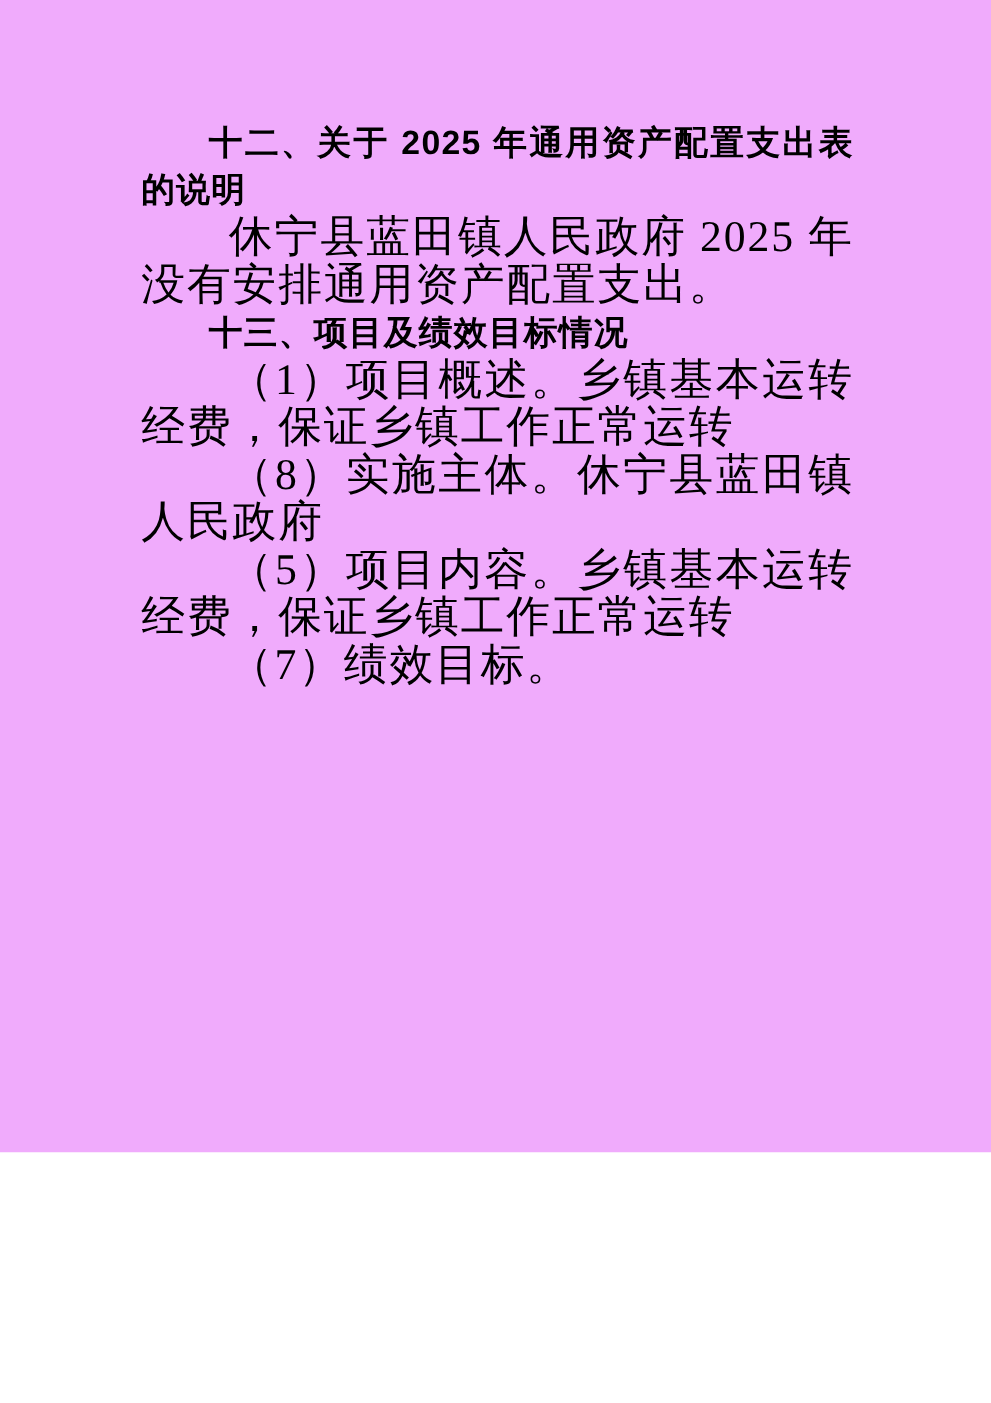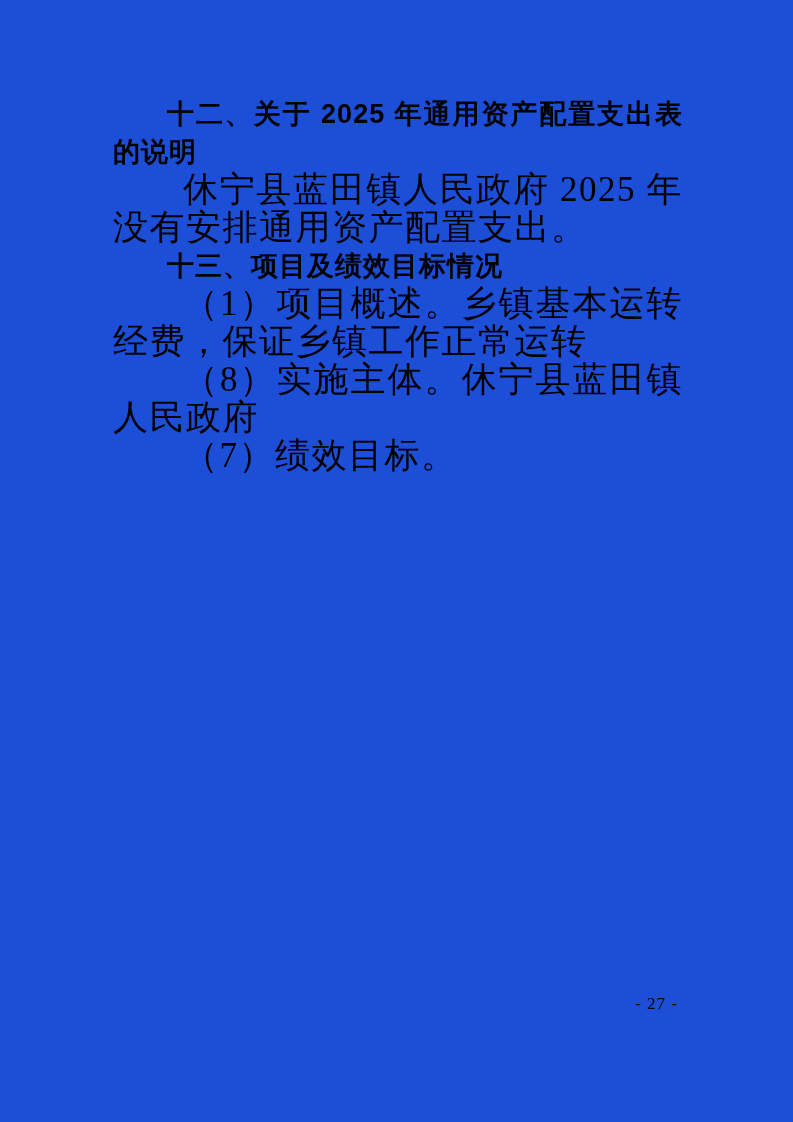--- a/index.html
+++ b/index.html
@@ -3,22 +3,22 @@
 <meta charset="utf-8">
 <style>
   html, body {
     margin: 0;
     padding: 0;
     background: #ffffff;
   }
   .page {
     position: relative;
     width: 793px;
-    height: 1122px;
-    background: #1d4ed8;
+    height: 922px;
+    background: #f0abfc;
     color: #000000;
     font-family: "Liberation Serif", "DejaVu Serif", serif;
     overflow: hidden;
   }
   .content {
     position: absolute;
     top: 95px;
     left: 113px;
     width: 570px;
   }
@@ -56,16 +56,17 @@
 </head>
 <body>
 
 <div class="page">
   <div class="content">
     <p class="h1">十二、关于 2025 年通用资产配置支出表的说明</p>
     <p class="body">休宁县蓝田镇人民政府 2025 年没有安排通用资产配置支出。</p>
     <p class="h1">十三、项目及绩效目标情况</p>
     <p class="body">（1）项目概述。乡镇基本运转经费，保证乡镇工作正常运转</p>
     <p class="body">（8）实施主体。休宁县蓝田镇人民政府</p>
+    <p class="body">（5）项目内容。乡镇基本运转经费，保证乡镇工作正常运转</p>
     <p class="body">（7）绩效目标。</p>
   </div>
   <div class="footer">- 27 -</div>
 </div>
 
 </body></html>

